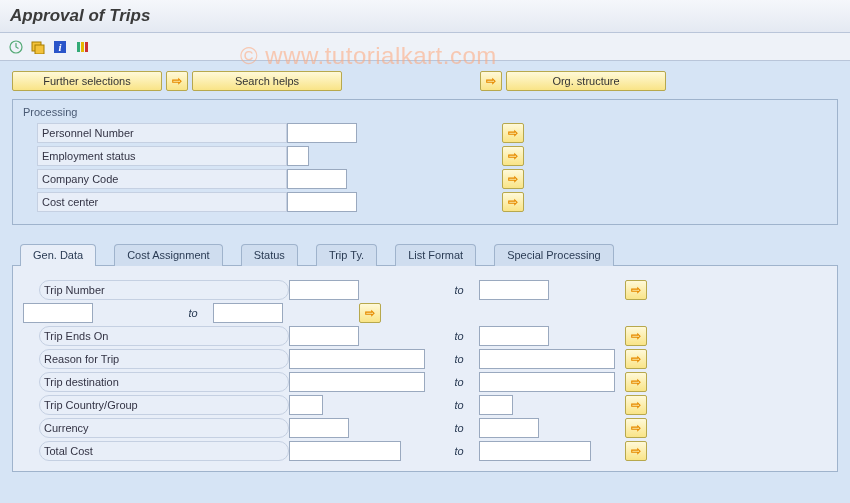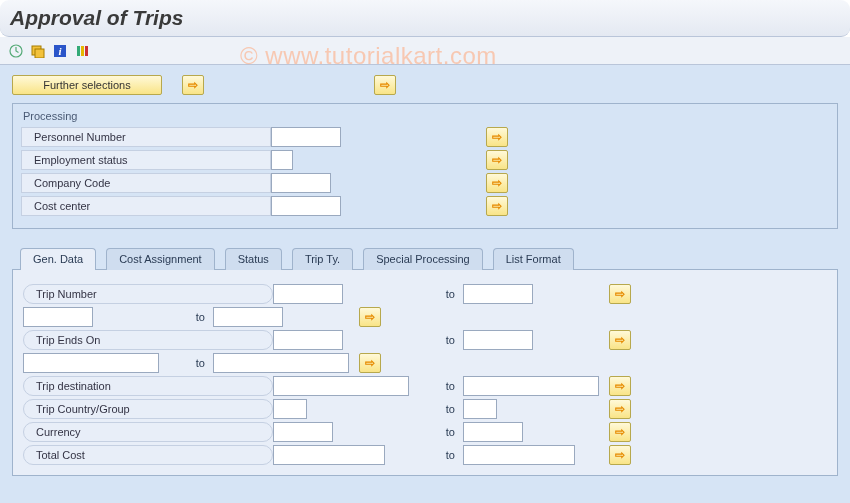--- a/index.html
+++ b/index.html
@@ -9,42 +9,41 @@
     background: #fff;
     width: 850px;
     height: 503px;
     overflow: hidden;
     position: relative;
   }
   .title-bar {
     background: linear-gradient(#f5f7fb, #e4e9f2);
     border-bottom: 1px solid #b9c5d9;
     padding: 6px 10px;
-    font-size: 21px;
+    font-size: 17px;
     font-style: italic;
     font-weight: bold;
     color: #3a3a3a;
-    border-radius: 9px;
   }
   .toolbar {
     border-bottom: 1px solid #b9c5d9;
     height: 28px;
     display: flex;
     align-items: center;
     padding: 0 8px;
     gap: 6px;
     background:#eef2f8;
   }
   .toolbar .icon { width:16px; height:16px; display:inline-flex; align-items:center; justify-content:center; cursor:pointer; }
   .content {
     background: #d6e4f5;
     padding: 10px 12px 18px 12px;
     height: calc(503px - 30px - 28px);
   }
-  .btn-row { display:flex; gap:20px; margin-bottom:8px; }
+  .btn-row { display:flex; gap:4px; margin-bottom:8px; }
   .sap-btn {
     background: linear-gradient(#fff9d8,#f9e487);
     border:1px solid #b7a84d;
     border-radius:2px;
     height:20px;
     display:inline-flex;
     align-items:center;
     padding:0 10px;
     font-size:11px;
     color:#333;
@@ -81,41 +80,42 @@
     display:flex;
     align-items:center;
     height:22px;
     margin:1px 0;
   }
   .field-label {
     background:#e8eef8;
     border:1px solid #c5d0e2;
     height:20px;
     line-height:18px;
-    padding:0 12px;
+    padding:0 4px;
     color:#334;
     white-space:nowrap;
+    margin-left:16px;
   }
   .selection .field-label { width:250px; }
   .gen .field-label { width:250px;border-radius:10px; }
   .sap-input {
     border:1px solid #9aa9bf;
     background:#fff;
     height:20px;
     padding:0 3px;
     font-size:11px;
   }
   .w70{width:70px;} .w22{width:22px;} .w60{width:60px;} .w34{width:34px;}
   .w120{width:136px;} .w112{width:112px;}
   
   .tabs {
     margin-top:18px;
     display:flex;
     align-items:flex-end;
-    gap:8px;
+    gap:16px;
     border-bottom:1px solid #9fb3cc;
     padding-left:8px;
   }
   .tab {
     padding:4px 12px 5px 12px;
     border:1px solid #9fb3cc;
     border-bottom:none;
     background:#cfddef;
     color:#2a3b54;
     font-size:11px;
@@ -131,23 +131,24 @@
     z-index:2;
   }
   .tab-panel {
     border:1px solid #9fb3cc;
     border-top:none;
     background:#e8eef8;
     padding:12px 10px 8px 10px;
   }
   .to-label {
     width:24px;
-    text-align:right;
+    text-align:center;
     color:#2a3b54;
     margin:8px 8px;
+    font-style:italic;
   }
   .watermark {
     position:absolute;
     top:42px; left:240px;
     font-size:24px;
     color:rgba(255,165,120,0.55);
     letter-spacing:0.5px;
     pointer-events:none;
     font-family: Liberation Sans, sans-serif;
   }
@@ -186,24 +187,26 @@
   </span>
 </div>
 
 <div class="content">
 
   <div class="btn-row">
     <button class="sap-btn wide">Further selections</button>
     <span class="arrow-btn">
         <span class="arrow-glyph">⇨</span>
       </span>
+    <button class="sap-btn wide">Search helps</button>
     <span style="width:130px"></span>
     <span class="arrow-btn">
         <span class="arrow-glyph">⇨</span>
       </span>
+    <button class="sap-btn wide2">Org. structure</button>
   </div>
 
   <div class="groupbox selection">
     <div class="groupbox-title">Processing</div>
     <div id="selection-fields">
         <div class="field-row">
           <div class="field-label">Personnel Number</div>
           <input class="sap-input w70" value="" style="">
           <span class="sel-arrow-spacer" style="width:145px"></span>
           <span class="arrow-btn">
@@ -235,22 +238,22 @@
           </span>
         </div>
       </div>
   </div>
 
   <div class="tabs" id="tabbar">
       <div class="tab active">Gen. Data</div>
       <div class="tab">Cost Assignment</div>
       <div class="tab">Status</div>
       <div class="tab">Trip Ty.</div>
+      <div class="tab">List Format</div>
       <div class="tab">Special Processing</div>
-      <div class="tab">List Format</div>
     </div>
 
   <div class="tab-panel gen">
     <div id="gen-rows">
         <div class="field-row">
           <div class="field-label">Trip Number</div>
           <input class="sap-input w70" value="" style="">
           <span style="display:inline-block;width:80px"></span>
           <span class="to-label">to</span>
           <input class="sap-input w70" value="" style="">
@@ -274,20 +277,21 @@
           <input class="sap-input w70" value="" style="">
           <span style="display:inline-block;width:80px"></span>
           <span class="to-label">to</span>
           <input class="sap-input w70" value="" style="">
           <span style="display:inline-block;width:76px"></span>
           <span class="arrow-btn">
             <span class="arrow-glyph">⇨</span>
           </span>
         </div>
         <div class="field-row">
+          <div class="field-label">Reason for Trip</div>
           <input class="sap-input w120" value="" style="">
           <span style="display:inline-block;width:14px"></span>
           <span class="to-label">to</span>
           <input class="sap-input w120" value="" style="">
           <span style="display:inline-block;width:10px"></span>
           <span class="arrow-btn">
             <span class="arrow-glyph">⇨</span>
           </span>
         </div>
         <div class="field-row">

